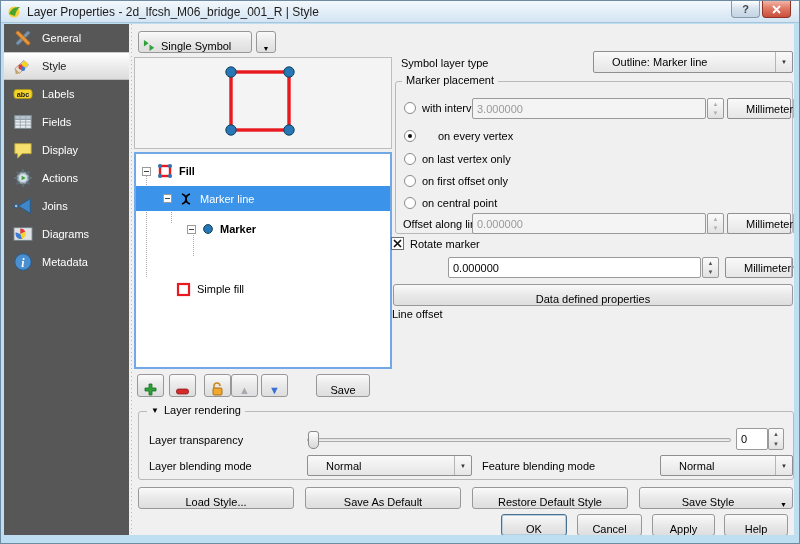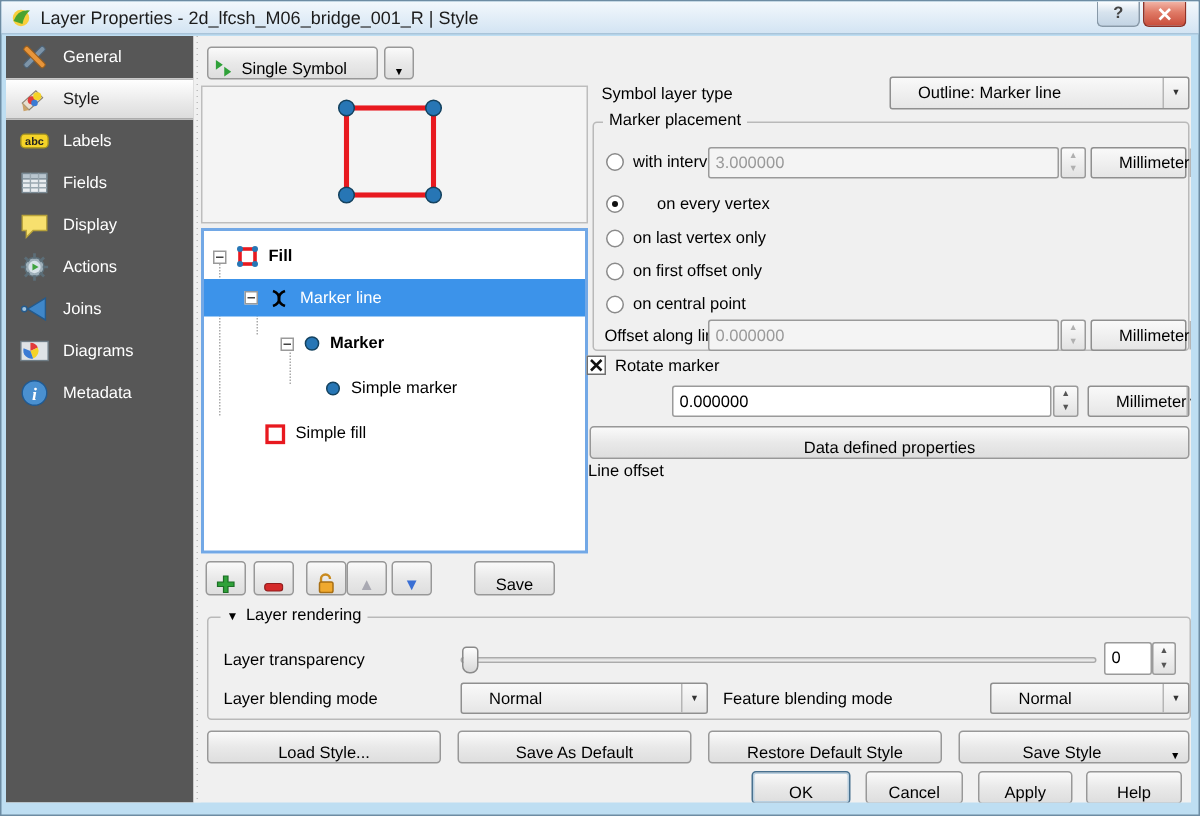--- a/index.html
+++ b/index.html
@@ -220,26 +220,20 @@
         </div>
 
         <div class="trow" style="left:51px; top:64px;">
           <span class="expander"></span>
           <svg width="12" height="12" viewBox="0 0 12 12">
             <circle cx="6" cy="6" r="4.4" fill="#2776b5" stroke="#14425f"></circle>
           </svg>
           <b>Marker</b>
         </div>
 
-        <div class="trow" style="left:80px; top:94px;">
-          <svg width="12" height="12" viewBox="0 0 12 12">
-            <circle cx="6" cy="6" r="4.2" fill="#2776b5" stroke="#14425f"></circle>
-          </svg>
-          <span>Simple marker</span>
-        </div>
 
         <div class="trow" style="left:40px; top:124px;">
           <svg width="15" height="15" viewBox="0 0 15 15">
             <rect x="2" y="2" width="11" height="11" fill="#fff" stroke="#e8191f" stroke-width="2.2"></rect>
           </svg>
           <span>Simple fill</span>
         </div>
       </div>
 
       <div class="btn abs sym-toolbtn" style="left:3px; top:350px;">

